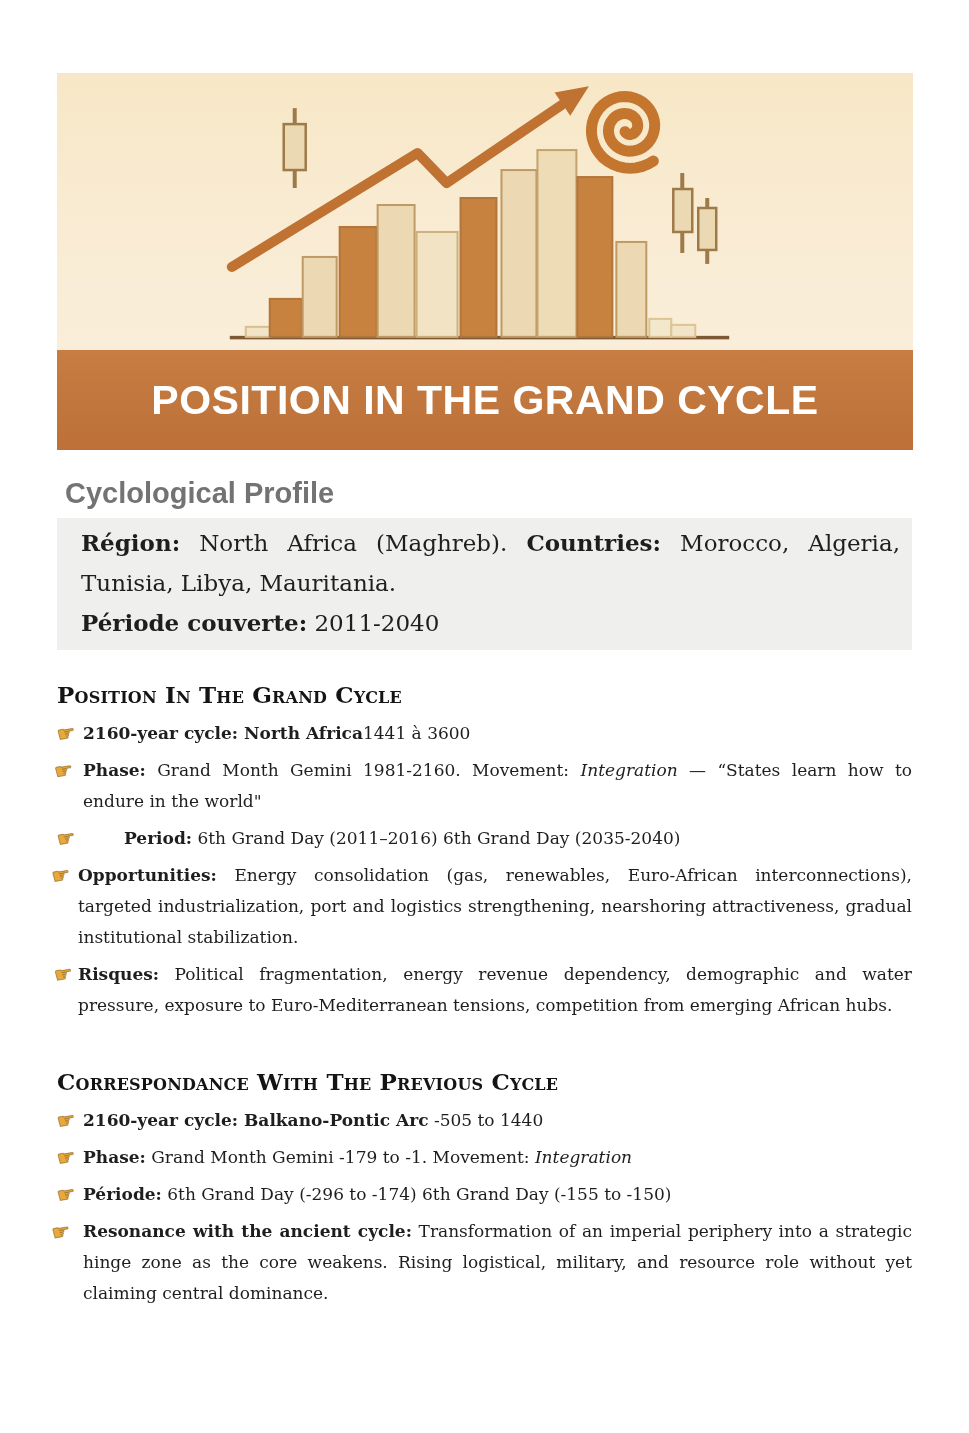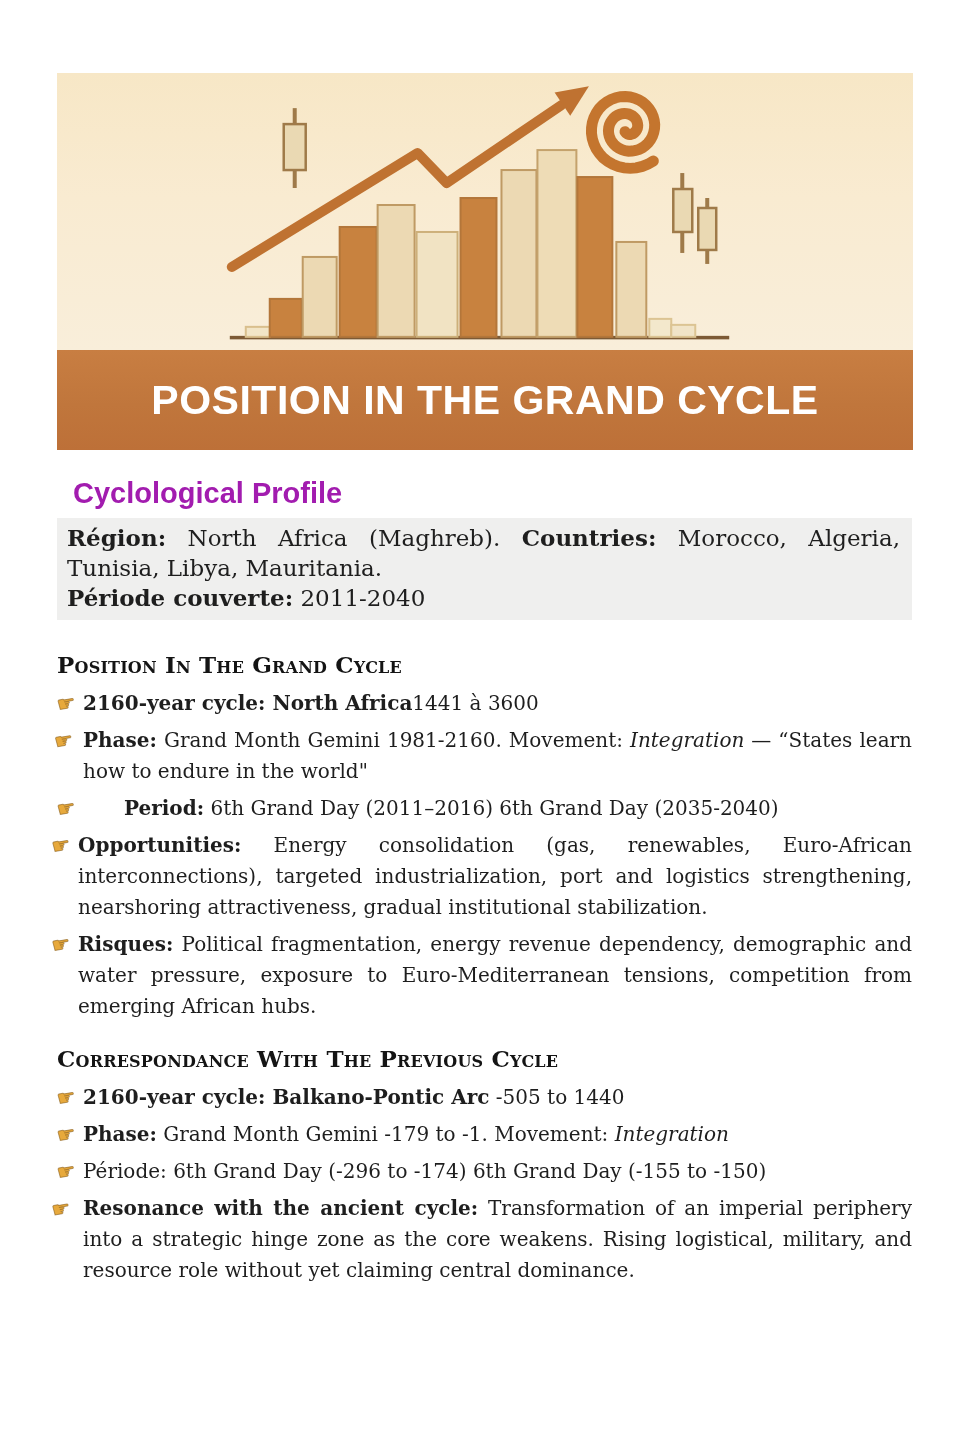--- a/index.html
+++ b/index.html
@@ -22,46 +22,46 @@
     display:flex;align-items:center;justify-content:center;
   }
   .banner-title{
     font-family:"Liberation Sans","DejaVu Sans",sans-serif;
     font-weight:700;font-size:41px;color:#ffffff;letter-spacing:0.5px;
     white-space:nowrap;
   }
   
   .page-title{
     font-family:"Liberation Sans","DejaVu Sans",sans-serif;
-    font-weight:700;font-size:29px;color:#a21caf;
-    margin:26px 0 8px 16px;line-height:34px;
+    font-weight:700;font-size:29px;color:#737373;
+    margin:26px 0 8px 8px;line-height:34px;
   }
   
   .infobox{
-    background:#efefee;padding:5px 12px 7px 10px;
-    font-size:23px;line-height:30px;
+    background:#efefee;padding:5px 12px 7px 24px;
+    font-size:23px;line-height:40px;
   }
   .infobox p{margin:0;text-align:justify;}
   
   .section-heading{
     font-variant:small-caps;font-variant-caps:small-caps;
     font-weight:700;font-size:23px;color:#141414;
     margin:32px 0 10px 0;line-height:26px;letter-spacing:0.2px;
   }
-  .sec2 .section-heading{margin-top:24px;}
+  .sec2 .section-heading{margin-top:48px;}
   .bullet-item{display:flex;margin:0 0 6px 0;}
   .hand{
     flex:0 0 26px;width:26px;
     font-family:"DejaVu Sans",sans-serif;
     font-size:21px;line-height:30px;color:#e7a93c;
     -webkit-text-stroke:1px rgba(125,84,20,.55);
     transform:rotate(-10deg);transform-origin:center;
   }
   .bullet-item.tight .hand{flex-basis:21px;width:21px;}
-  .btext{flex:1;font-size:20px;line-height:31px;}
+  .btext{flex:1;font-size:17px;line-height:31px;}
   .btext.just{text-align:justify;}
 </style>
 </head>
 <body>
 
 <div class="page">
 
   <div class="header">
     <div class="illustration">
       <svg width="856" height="277" viewBox="0 0 857 277">
@@ -148,21 +148,21 @@
         <div class="bullet-item">
           <span class="hand">☛</span>
           <div class="btext"><span style="font-weight: bold;">2160-year cycle: Balkano-Pontic Arc</span><span> -505 to 1440</span></div>
         </div>
         <div class="bullet-item">
           <span class="hand">☛</span>
           <div class="btext"><span style="font-weight: bold;">Phase:</span><span> Grand Month Gemini -179 to -1. Movement: </span><span style="font-style: italic;">Integration</span></div>
         </div>
         <div class="bullet-item">
           <span class="hand">☛</span>
-          <div class="btext"><span style="font-weight: normal;">Période:</span><span> 6th Grand Day (-296 to -174) 6th Grand Day (-155 to -150)</span></div>
+          <div class="btext"><span style="font-weight: bold;">Période:</span><span> 6th Grand Day (-296 to -174) 6th Grand Day (-155 to -150)</span></div>
         </div>
         <div class="bullet-item">
           <span class="hand">☛</span>
           <div class="btext just"><span style="font-weight: bold;"> Resonance with the ancient cycle:</span><span> Transformation of an imperial periphery into a strategic hinge zone as the core weakens. Rising logistical, military, and resource role without yet claiming central dominance.</span></div>
         </div>
       </div>
   </div>
 
 </div>
 

